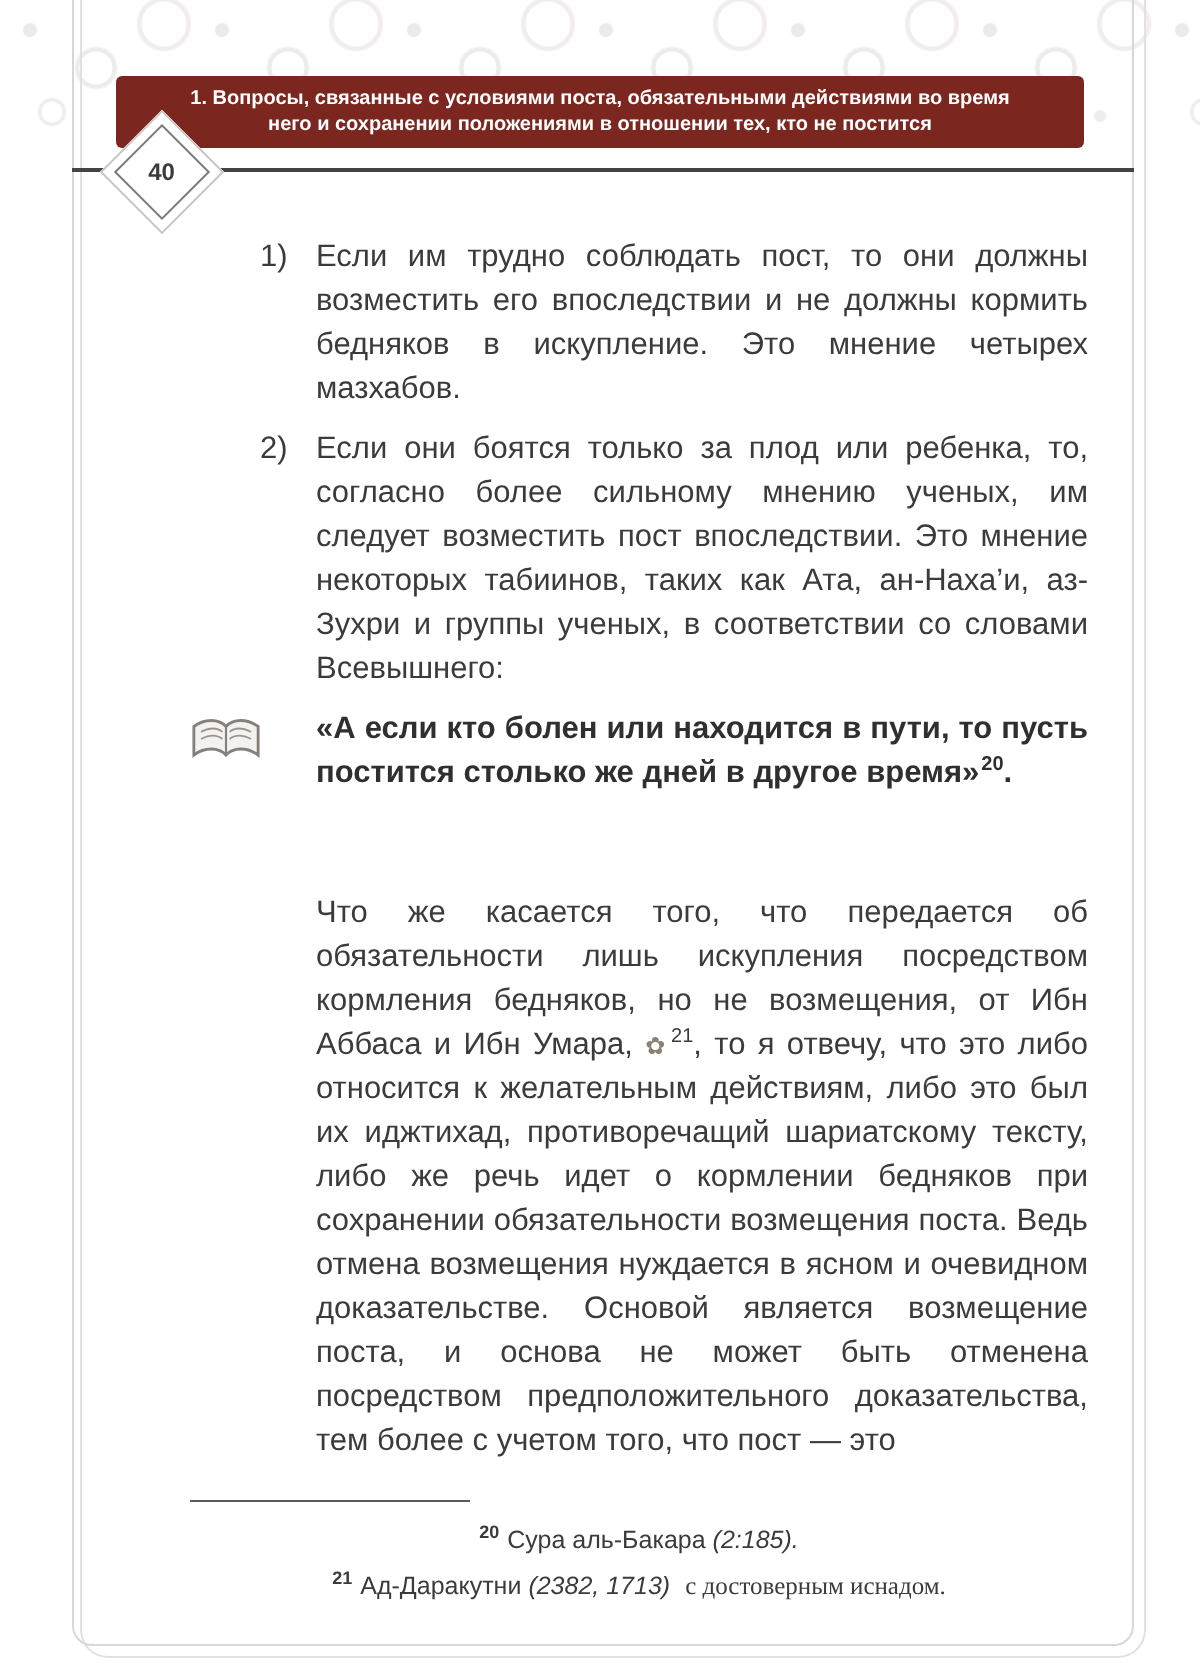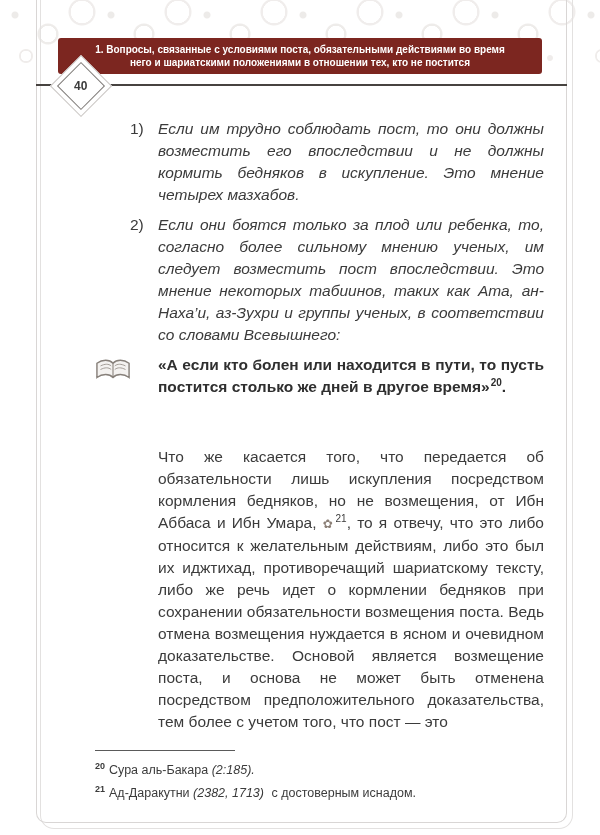--- a/index.html
+++ b/index.html
@@ -50,48 +50,48 @@
   .badge-inner{
     position:absolute;left:64px;top:69px;width:32px;height:32px;
     background:#ffffff;border:1.5px solid #7e7a77;transform:rotate(45deg);
     display:flex;align-items:center;justify-content:center;
   }
   .badge-num{transform:rotate(-45deg);font-size:12px;font-weight:bold;color:#3b3b3b;}
   
   .content{position:absolute;top:118px;left:95px;right:56px;font-size:15.5px;line-height:22px;}
   .list-item{display:flex;margin-left:35px;margin-bottom:8px;}
   .list-marker{width:28px;flex:0 0 28px;}
-  .list-text{flex:1;text-align:justify;font-style:italic;}
+  .list-text{flex:1;text-align:justify;}
   .quote{display:flex;margin-top:2px;margin-bottom:12px;}
   .quote-icon{flex:0 0 63px;padding-top:3px;}
   .quote-text{flex:1;font-weight:bold;color:#2f2f2f;text-align:justify;}
   .paragraph{margin-left:63px;text-align:justify;margin-top:48px;}
   sup.ref{font-size:10px;vertical-align:super;line-height:0;margin-left:1px;}
   .honorific{font-size:12px;color:#8b7f76;}
   
   .footnotes{position:absolute;left:95px;right:56px;top:750px;font-size:12.5px;line-height:17.5px;color:#3b3b3b;}
   .fn-rule{width:140px;height:1px;background:#5a5a5a;margin-bottom:7px;}
-  .fn-row{margin-bottom:1px;}
+  .fn-row{margin-bottom:1px;text-align:center;}
   .fn-num{font-size:9px;vertical-align:super;font-weight:bold;margin-right:4px;}
   .fn-detail{font-style:italic;}
-  .fn-suffix{margin-left:4px;}
+  .fn-suffix{margin-left:4px;font-family:Liberation Serif, serif;}
 </style>
 </head>
 <body>
 
 <div class="page">
 
   <div class="lace"></div>
 
   <div class="edge-outer"></div>
   <div class="edge-inner"></div>
 
   <div class="chapter-bar">
     <span>1. Вопросы, связанные с условиями поста, обязательными действиями во время</span>
-    <span>него и шариатскими положениями в отношении тех, кто не постится</span>
+    <span>него и сохранении положениями в отношении тех, кто не постится</span>
   </div>
 
   <div class="header-rule"></div>
 
   <div class="badge-outer"></div>
   <div class="badge-inner">
     <span class="badge-num">40</span>
   </div>
 
   <div class="content">

